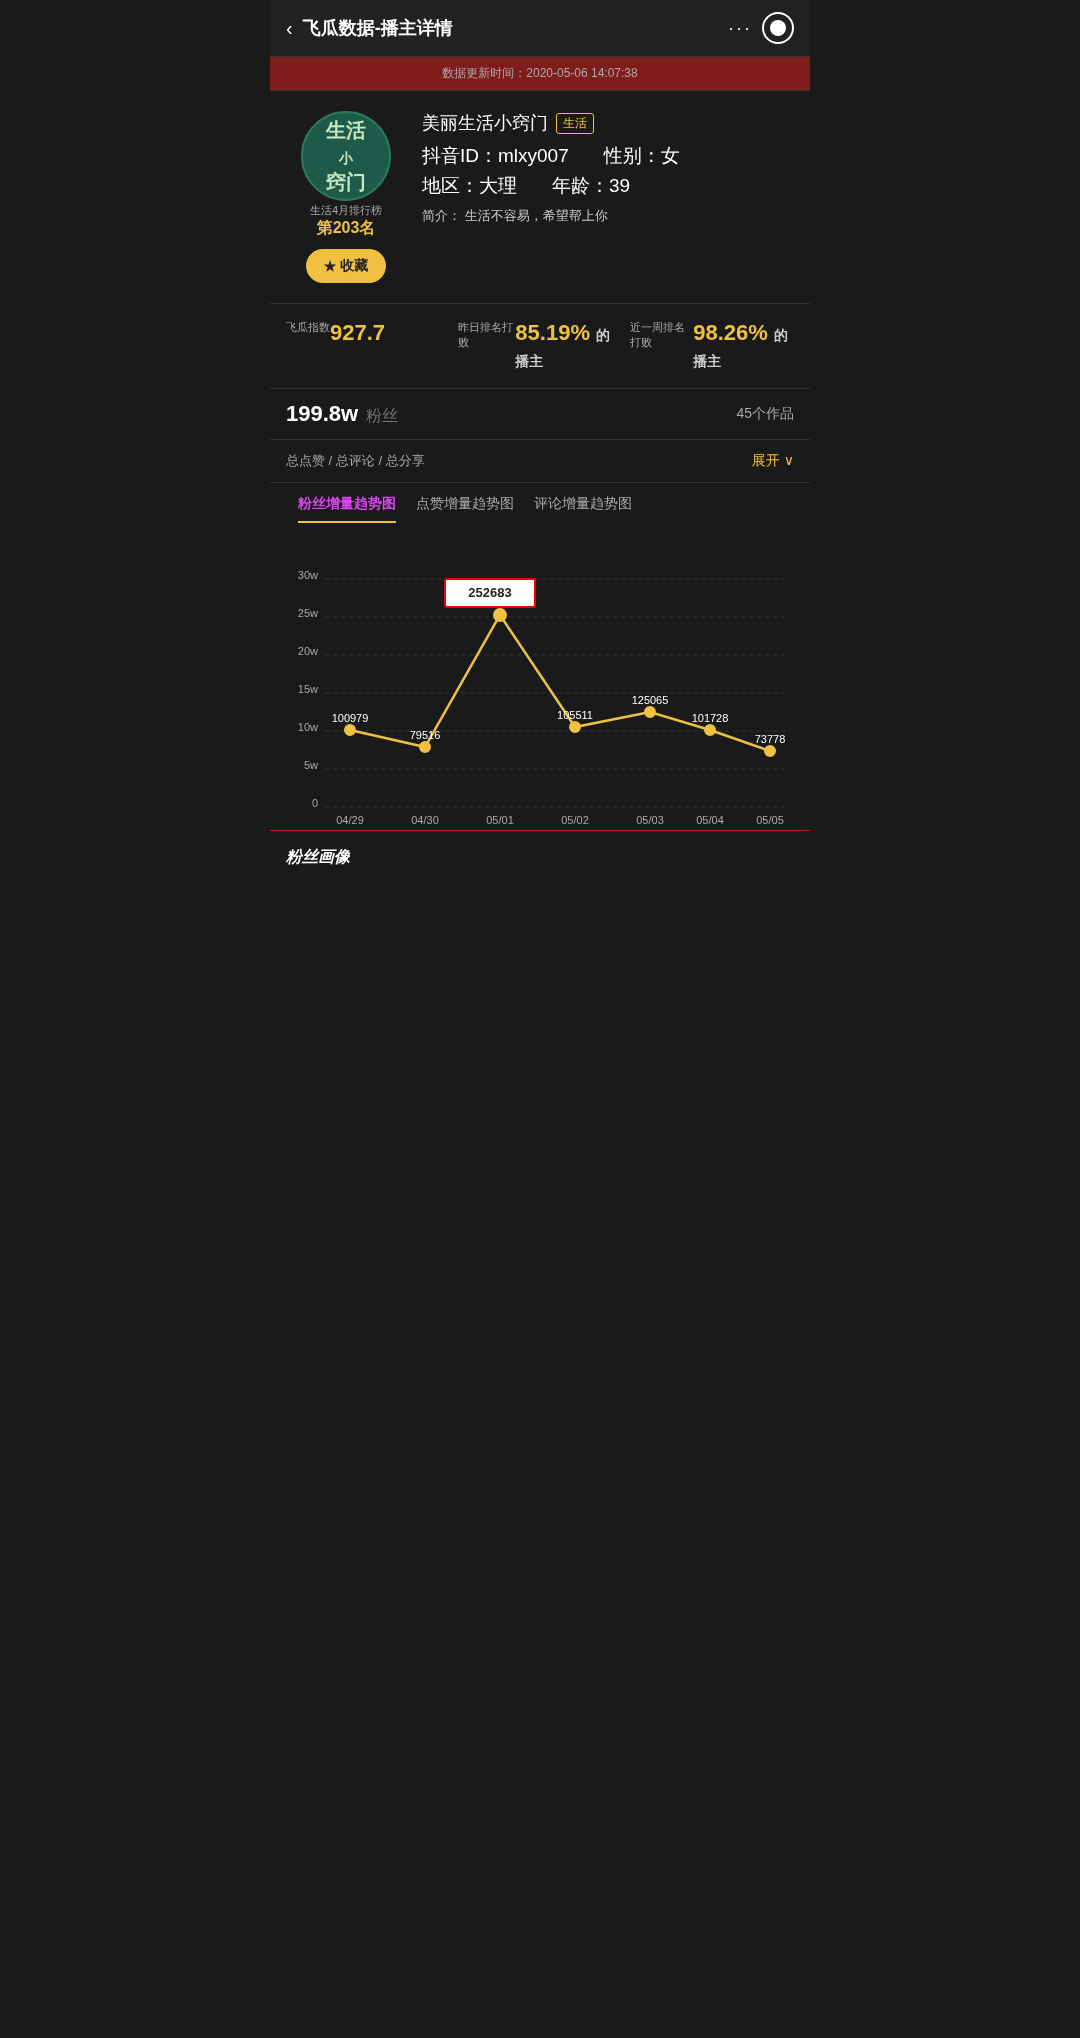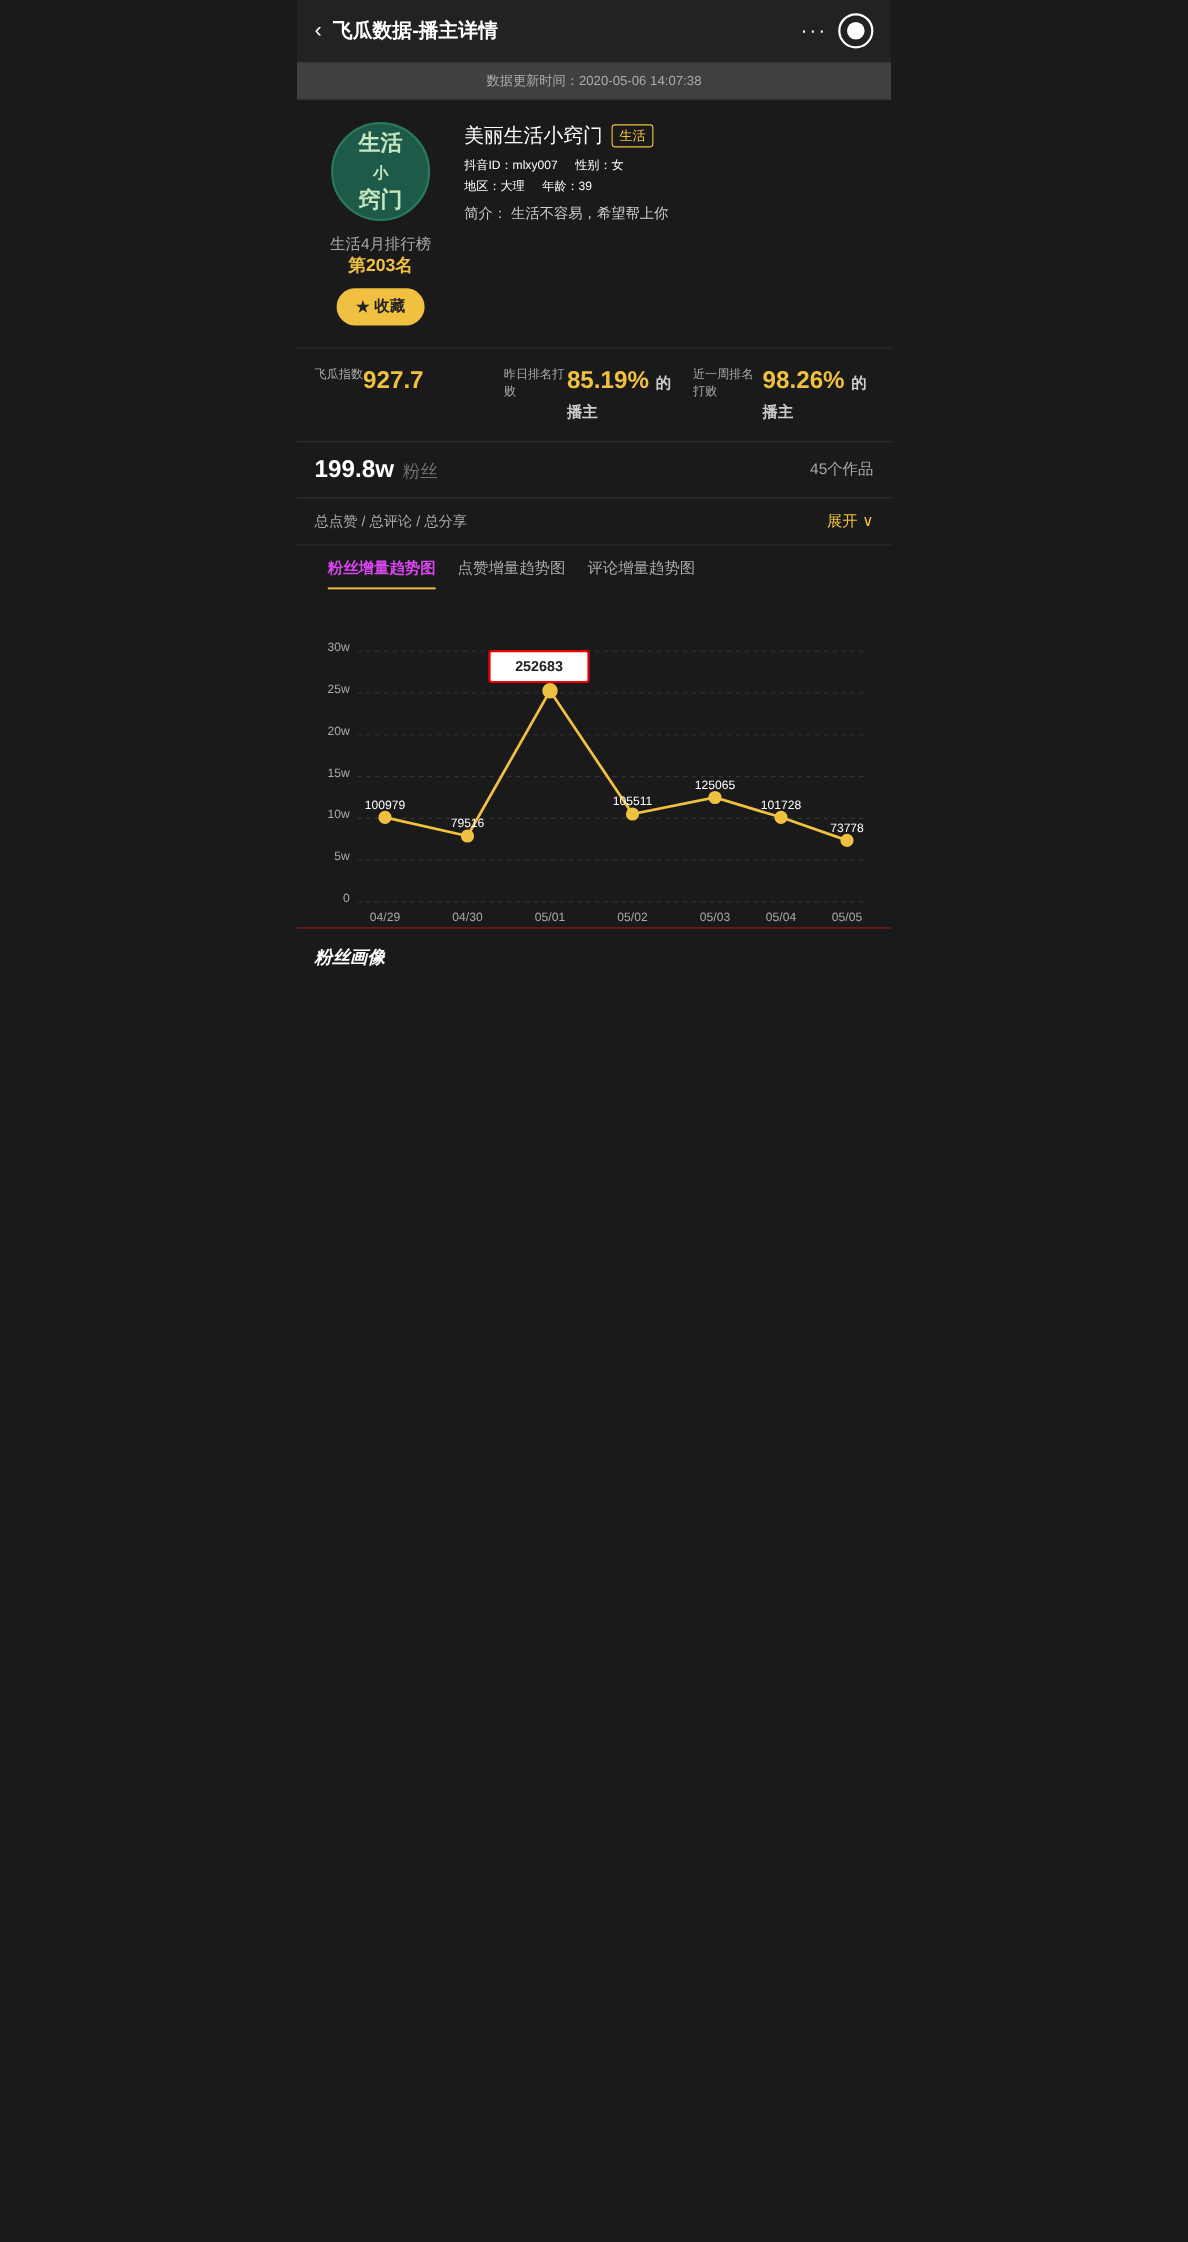--- a/index.html
+++ b/index.html
@@ -56,21 +56,21 @@
       justify-content: center;
     }
     .header-record-inner {
       width: 16px;
       height: 16px;
       background: #fff;
       border-radius: 50%;
     }
     
     .update-bar {
-      background: #404040;
+      background: #7f1d1d;
       text-align: center;
       padding: 8px;
       font-size: 12px;
       color: #aaa;
       border-bottom: 1px solid #333;
     }
     
     .profile-section {
       display: flex;
       padding: 20px 16px;
@@ -100,22 +100,22 @@
       border: 2px solid #2a7a5a;
     }
     .avatar-text {
       font-size: 20px;
       font-weight: bold;
       color: #c8e6c0;
       text-align: center;
       line-height: 1.3;
     }
     .rank-label {
-      margin-top: 12px;
-      font-size: 14px;
+      margin-top: 2px;
+      font-size: 11px;
       color: #aaa;
       text-align: right;
     }
     .rank-value {
       font-size: 16px;
       font-weight: bold;
       color: #f0c040;
       text-align: center;
     }
     .collect-btn {
@@ -149,23 +149,23 @@
     .tag-badge {
       background: transparent;
       border: 1.5px solid #f0c040;
       color: #f0c040;
       border-radius: 3px;
       padding: 1px 6px;
       font-size: 12px;
     }
     .profile-info-row {
       display: flex;
-      gap: 16px;
+      gap: 35px;
       margin-bottom: 4px;
-      font-size: 11px;
+      font-size: 19px;
       color: #ccc;
     }
     .profile-info-row span {
       color: #fff;
     }
     .profile-bio {
       margin-top: 8px;
       font-size: 13px;
       color: #ccc;
     }

